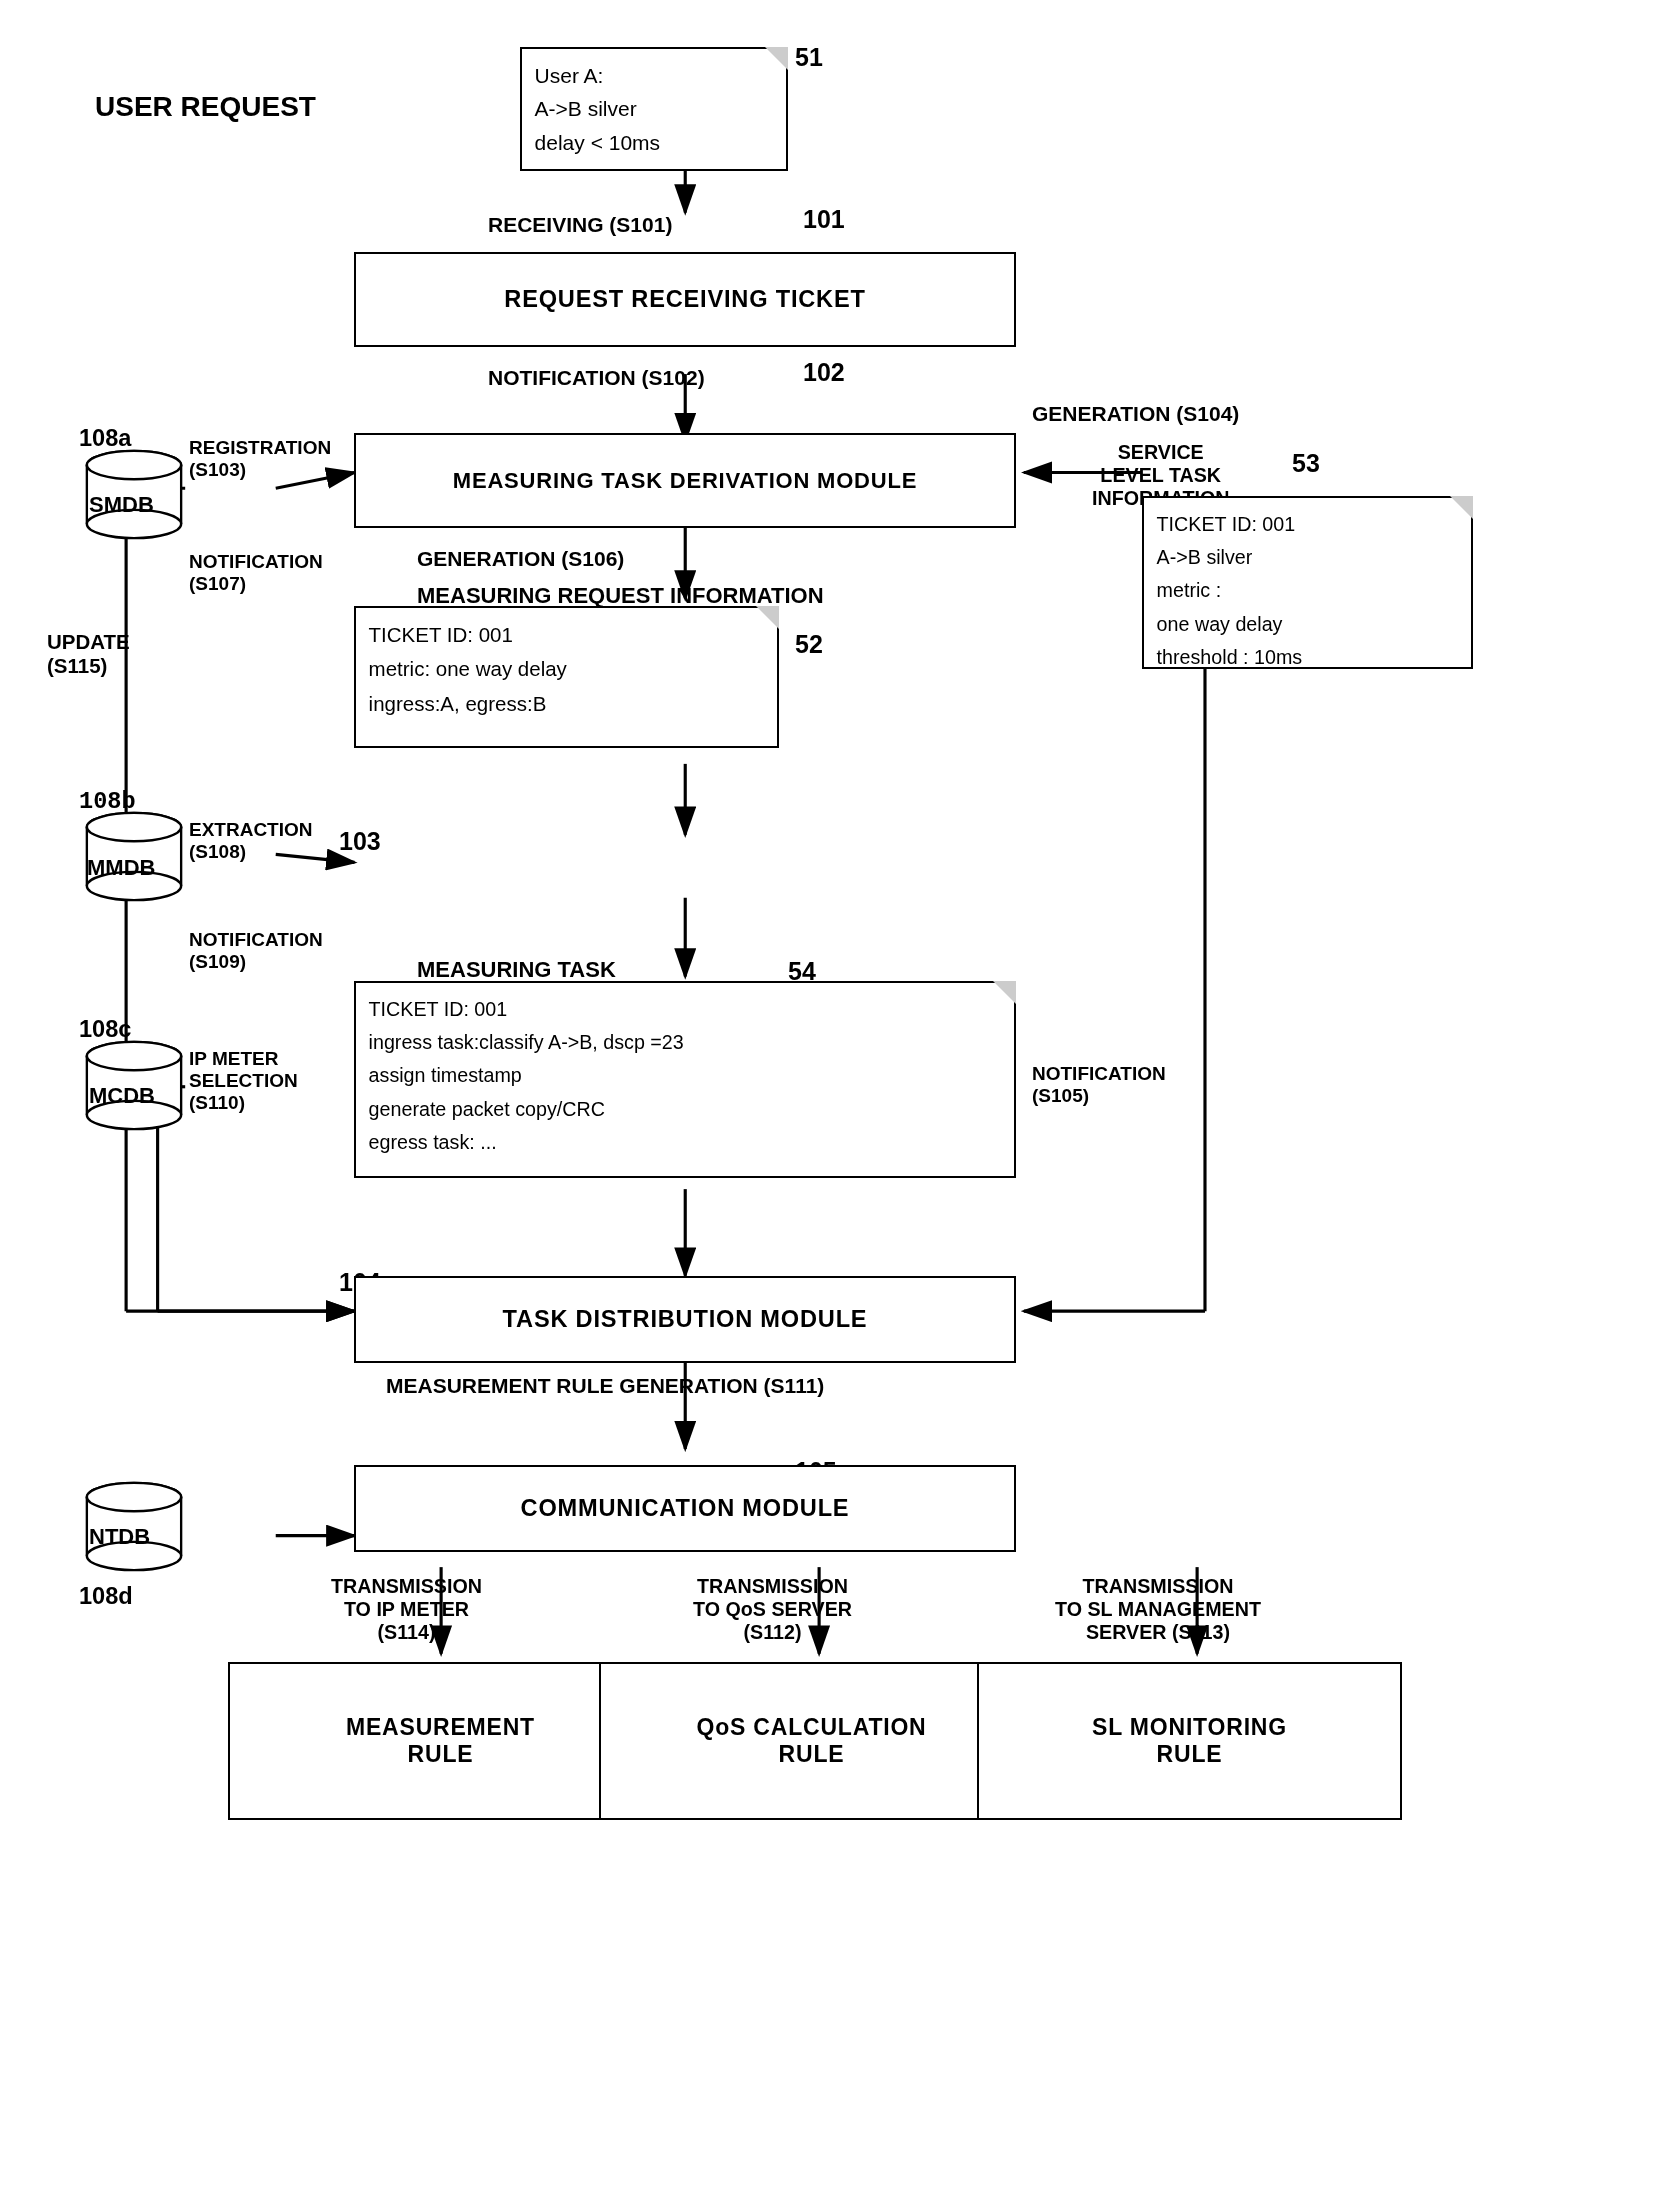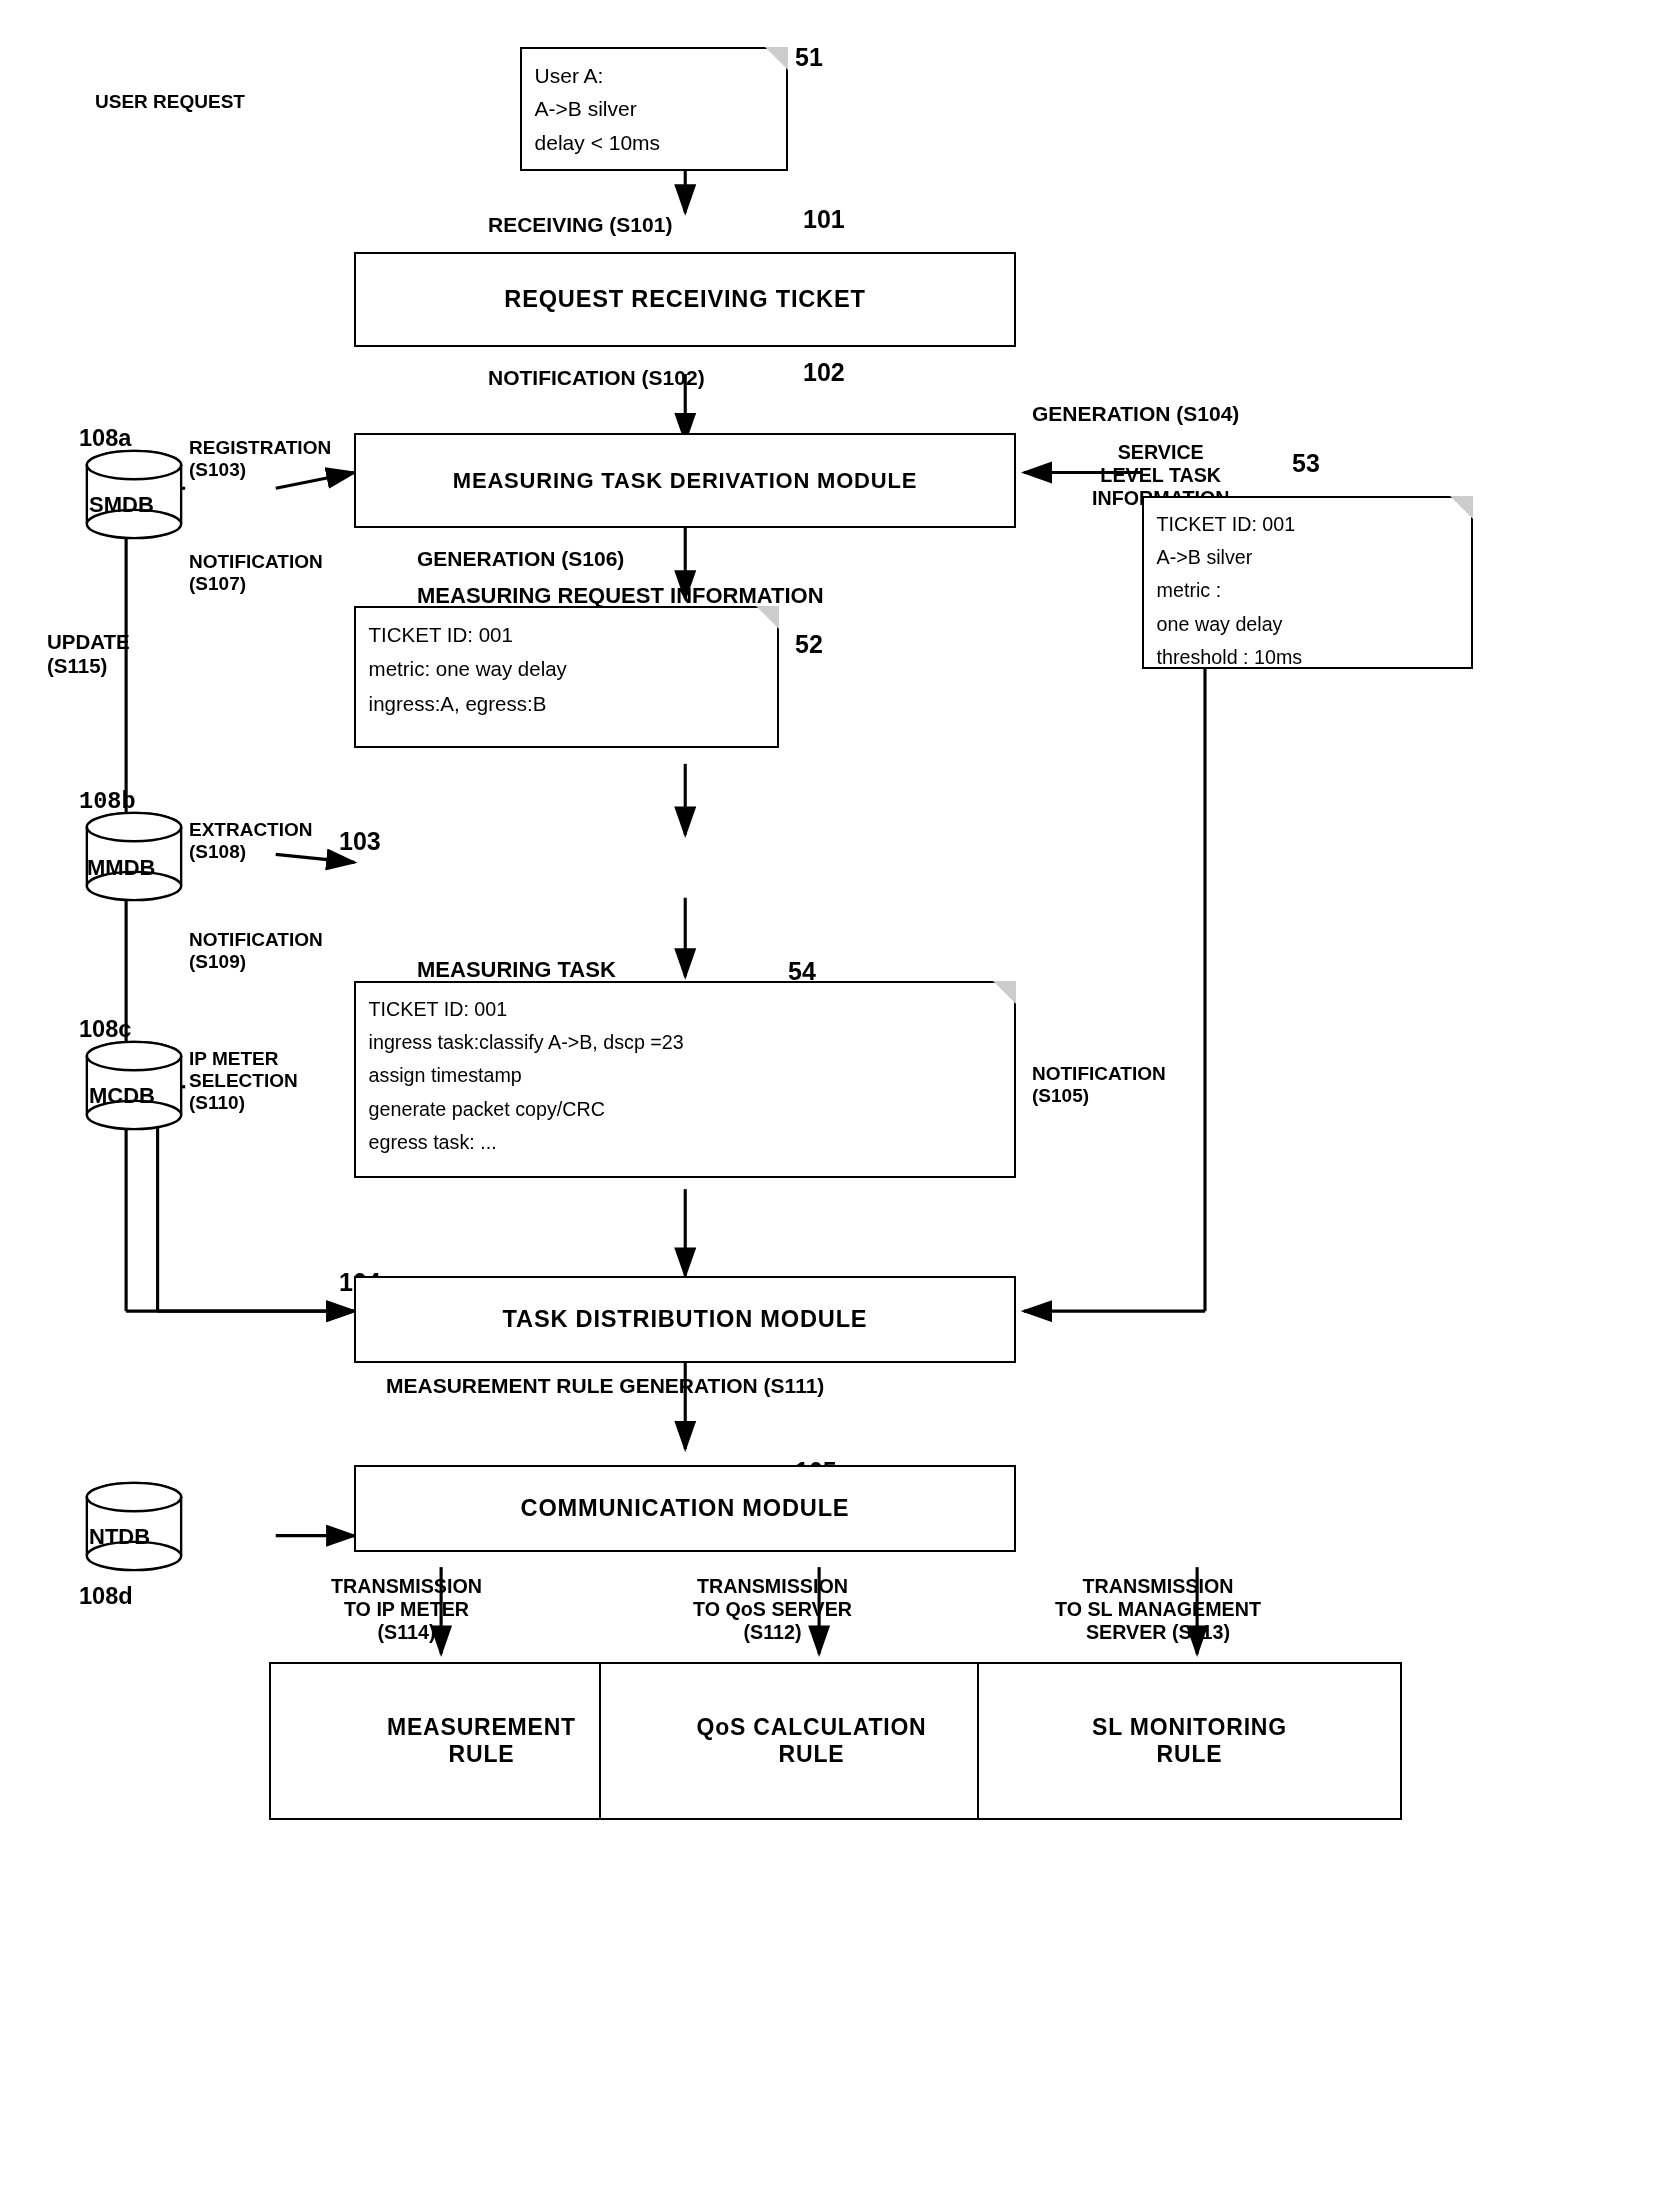--- a/index.html
+++ b/index.html
@@ -147,21 +147,21 @@
   <div class="ref-num" style="left:795px;top:43px;">51</div>
 
   <div class="box-dogear" style="left:520px;top:47px;width:268px;min-height:102px;">
     <div style="font-size:21px;line-height:1.6;">
       <span>User A:</span><br>
       <span>A-&gt;B silver</span><br>
       <span>delay &lt; 10ms</span>
     </div>
   </div>
 
-  <div class="label" style="left:95px;top:91px;font-size:19px;">USER REQUEST</div>
+  <div class="label" style="left:95px;top:91px;font-size:28px;">USER REQUEST</div>
 
   <div class="label" style="left:488px;top:213px;font-size:21px;">RECEIVING (S101)</div>
 
   <div class="ref-num" style="left:803px;top:205px;">101</div>
 
   <div class="box" style="left:354px;top:252px;width:662px;height:95px;font-size:23.6px;">REQUEST RECEIVING TICKET</div>
 
   <div class="label" style="left:488px;top:366px;font-size:21px;">NOTIFICATION (S102)</div>
 
   <div class="ref-num" style="left:803px;top:358px;">102</div>
@@ -301,21 +301,21 @@
 (S114)</div>
 
   <div class="label-sm" style="left:693px;top:1575px;font-size:19.7px;text-align:center;white-space:pre;">TRANSMISSION
 TO QoS SERVER
 (S112)</div>
 
   <div class="label-sm" style="left:1055px;top:1575px;font-size:19.7px;text-align:center;white-space:pre;">TRANSMISSION
 TO SL MANAGEMENT
 SERVER (S113)</div>
 
-  <div class="box" style="left:228px;top:1662px;width:425px;height:158px;font-size:23px;white-space:pre-line;margin-left:41px;">MEASUREMENT
+  <div class="box" style="left:228px;top:1662px;width:425px;height:158px;font-size:23px;white-space:pre-line;">MEASUREMENT
 RULE</div>
 
   <div class="box" style="left:599px;top:1662px;width:425px;height:158px;font-size:23px;white-space:pre-line;">QoS CALCULATION
 RULE</div>
 
   <div class="box" style="left:977px;top:1662px;width:425px;height:158px;font-size:23px;white-space:pre-line;">SL MONITORING
 RULE</div>
 
 </div>
 

